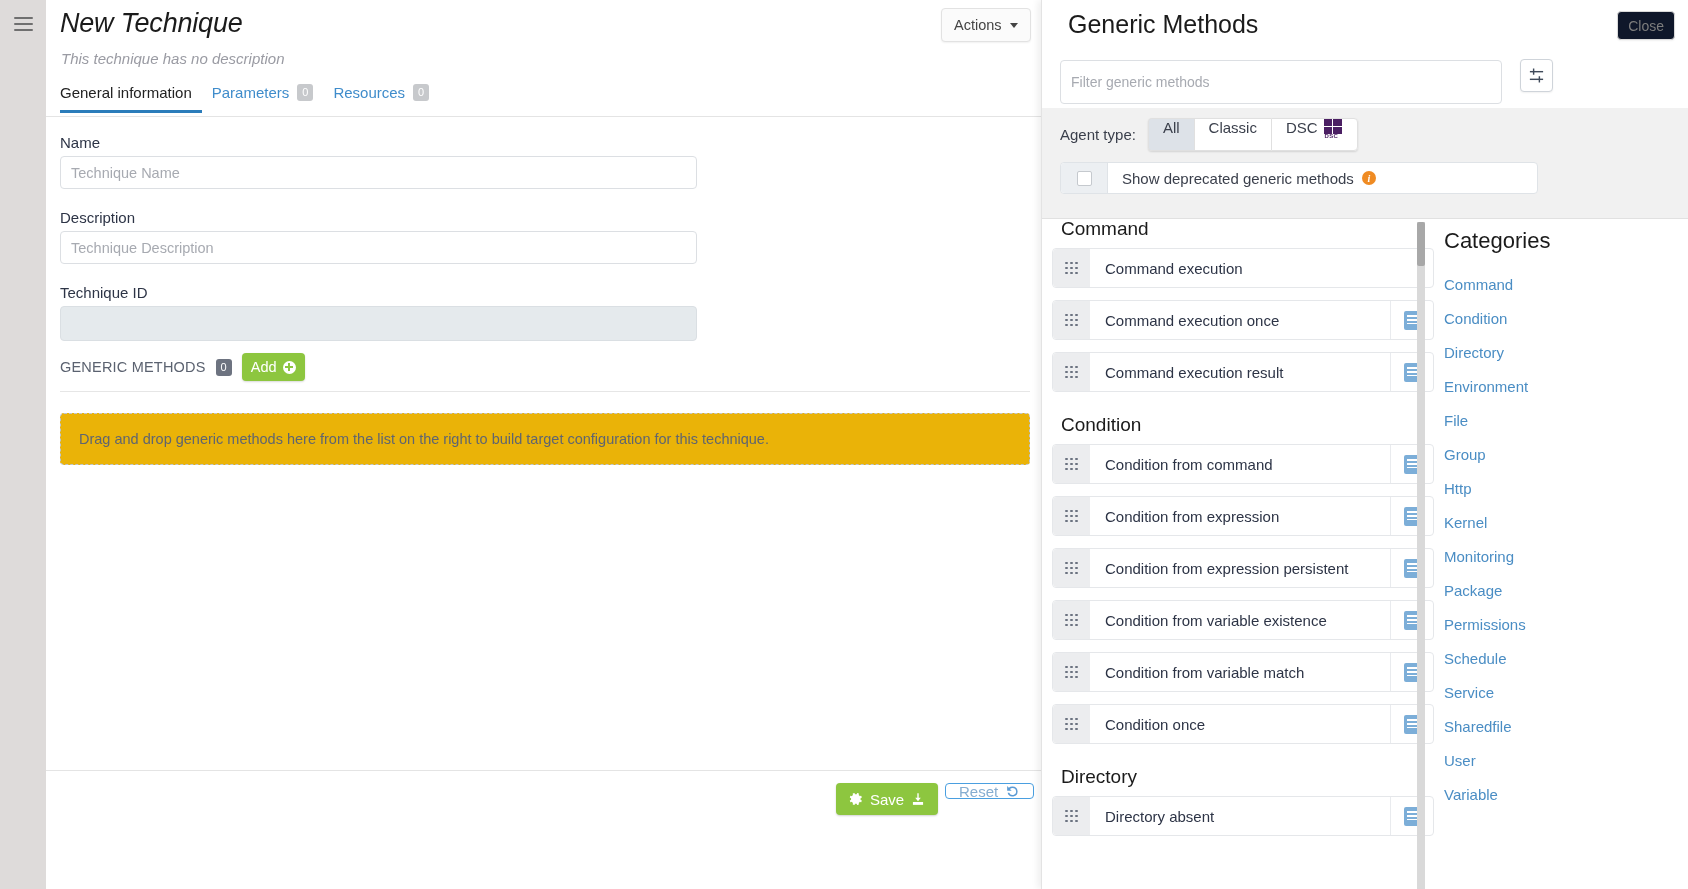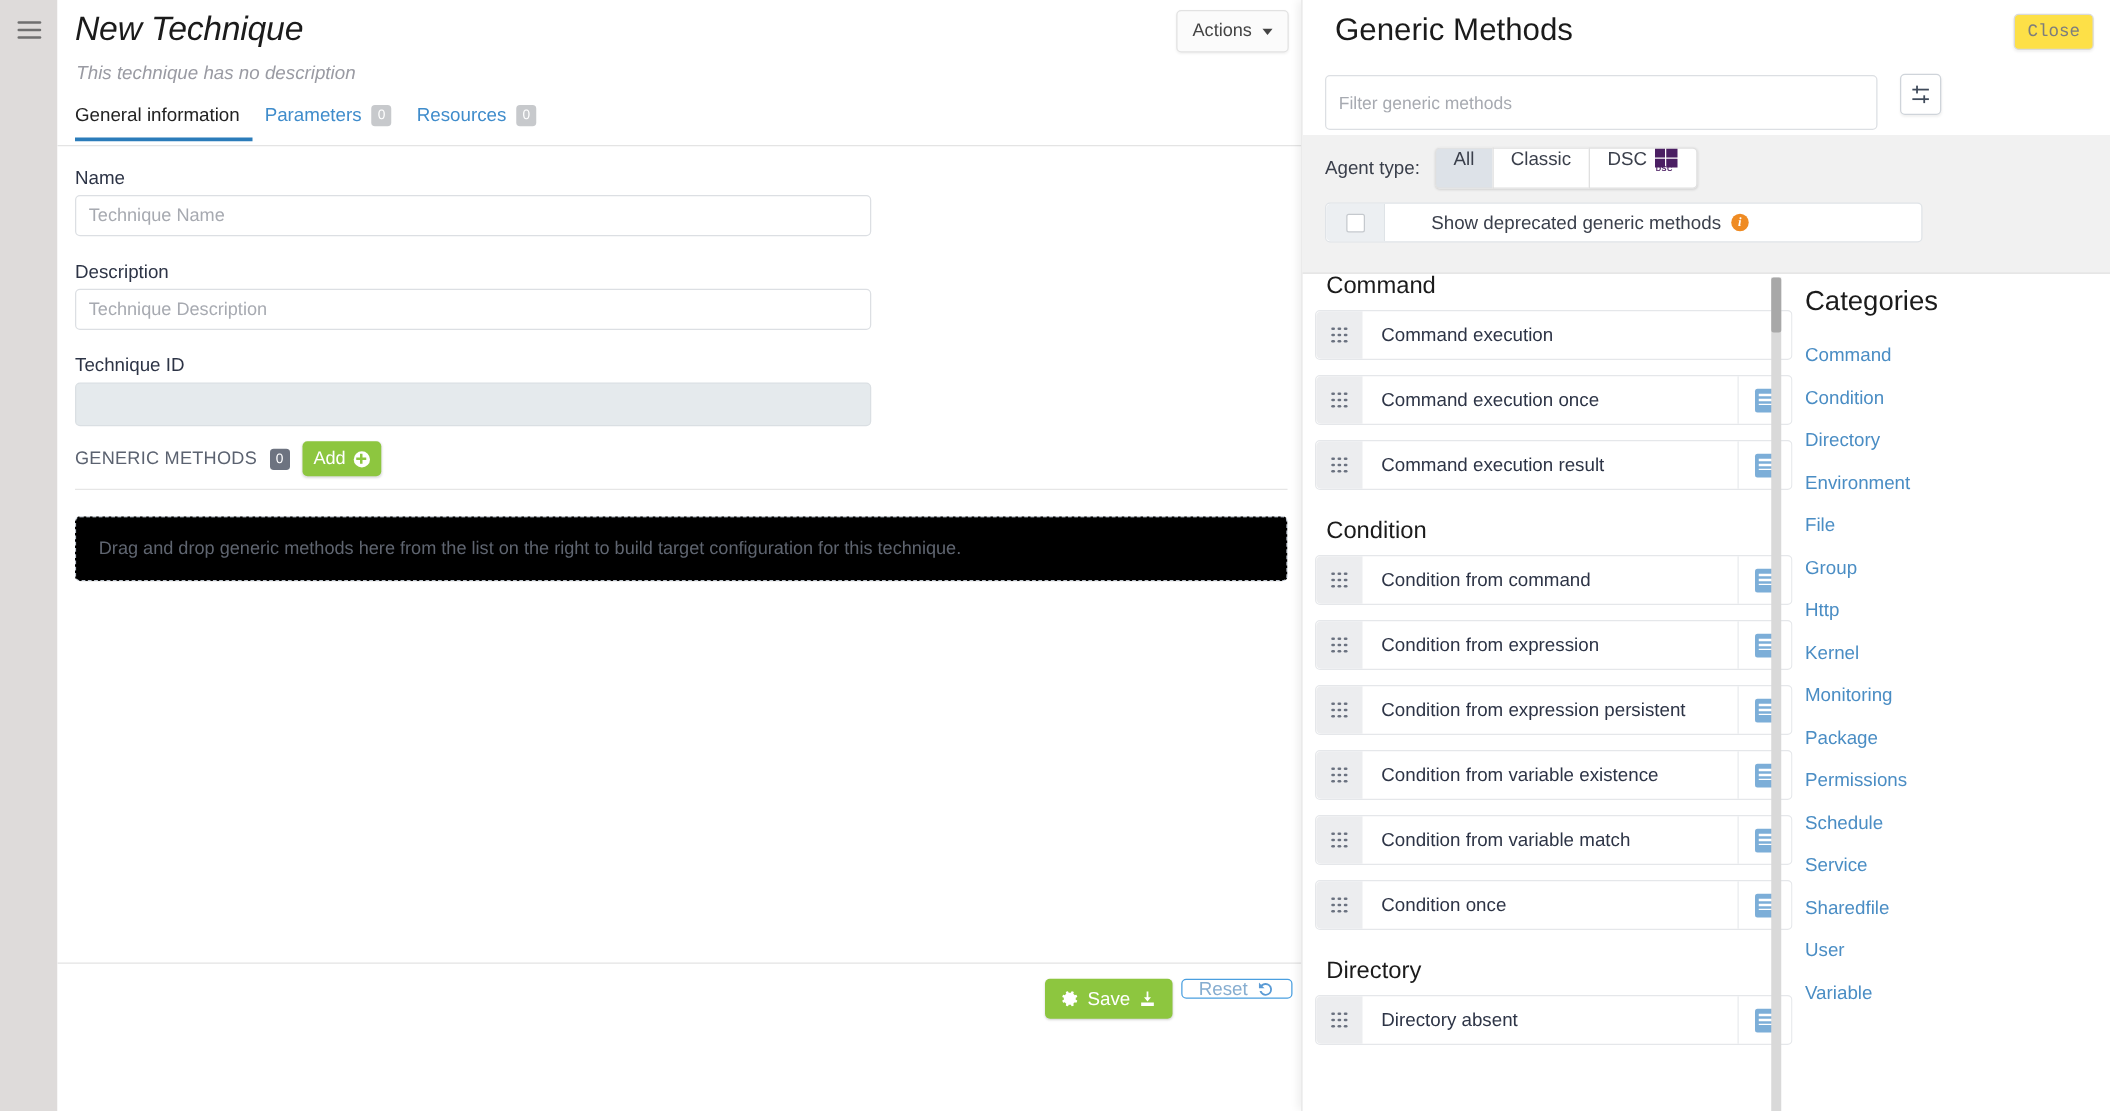--- a/index.html
+++ b/index.html
@@ -112,21 +112,21 @@
   .plus-circle::before, .plus-circle::after {
     content: ""; position: absolute; background: #8dc63f;
   }
   .plus-circle::before { left: 2.5px; top: 5.5px; width: 8px; height: 2px; }
   .plus-circle::after { left: 5.5px; top: 2.5px; width: 2px; height: 8px; }
 
   #gm-rule { position: absolute; left: 14px; top: 391px; width: 970px; height: 1px; background: #e6e6e6; }
 
   #dropzone {
     position: absolute; left: 14px; top: 413px; width: 970px; height: 52px;
-    border: 1px dashed #bfc6cf; border-radius: 4px; background: #000000;
+    border: 1px dashed #bfc6cf; border-radius: 4px; background: #eab308;
     display: flex; align-items: center;
   }
   #dropzone-text { font-size: 14.5px; color: #5f6570; padding-left: 18px; }
 
   
   #main-footer-rule { position: absolute; left: 0; top: 770px; width: 995px; height: 1px; background: #e4e4e4; }
   #save-button {
     position: absolute; left: 790px; top: 783px; height: 32px; padding: 0 13px;
     background: #8dc63f; border: none; border-radius: 4px; color: #fff;
     font-size: 15px; cursor: pointer; display: flex; align-items: center; gap: 7px;
@@ -141,23 +141,23 @@
 
   
   #drawer {
     position: absolute; left: 1041px; top: 0; width: 647px; height: 889px;
     background: #fff; border-left: 1px solid #e3e3e3;
     box-shadow: -3px 0 7px rgba(0,0,0,.07);
   }
   #drawer-title { position: absolute; left: 26px; top: 10px; font-size: 25px; color: #1b1b1b; font-weight: 400; }
   #close-button {
     position: absolute; right: 13px; top: 11px; height: 29px; padding: 0 10px;
-    background: #fde047; border: 1px solid #dadada; border-radius: 4px;
+    background: #0f172a; border: 1px solid #dadada; border-radius: 4px;
     color: #7d7d7d; font-size: 14px; cursor: pointer;
-    box-shadow: 0 1px 2px rgba(0,0,0,.06); font-family: Liberation Mono, monospace; text-align: right;
+    box-shadow: 0 1px 2px rgba(0,0,0,.06); font-family: Liberation Sans, sans-serif; text-align: right;
   }
   #filter-input {
     position: absolute; left: 18px; top: 60px; width: 442px; height: 44px;
     border: 1px solid #dcdfe3; border-radius: 4px; background: #fff;
     padding: 0 10px; font-size: 14px; color: #2d3446;
     font-family: "Liberation Sans", sans-serif;
   }
   #filter-input::placeholder { color: #a7aab1; }
   #filter-settings-button {
     position: absolute; left: 478px; top: 59px; width: 33px; height: 33px;
@@ -197,21 +197,21 @@
     border: 1px solid #dfe3e7; border-radius: 4px; background: #fff;
     display: flex; align-items: center;
   }
   #deprecated-check-cell {
     width: 47px; height: 100%; background: #eceff2; border-right: 1px solid #dfe3e7;
     display: flex; align-items: center; justify-content: center; border-radius: 4px 0 0 4px;
   }
   #deprecated-checkbox {
     width: 15px; height: 15px; border: 1px solid #c5c9ce; border-radius: 2px; background: #fff; cursor: pointer;
   }
-  #deprecated-label { padding-left: 14px; font-size: 15px; color: #3a3f4b; display: flex; align-items: center; gap: 8px; margin-left: 23px; }
+  #deprecated-label { padding-left: 14px; font-size: 15px; color: #3a3f4b; display: flex; align-items: center; gap: 8px; }
   .info-icon {
     width: 14px; height: 14px; border-radius: 50%; background: #ef8b23; color: #fff;
     font-size: 10px; font-weight: 700; font-style: italic;
     display: inline-flex; align-items: center; justify-content: center;
     font-family: "Liberation Serif", serif;
   }
 
   
   #methods-pane {
     position: absolute; left: 10px; top: 208px; width: 382px; height: 681px; overflow: hidden;

